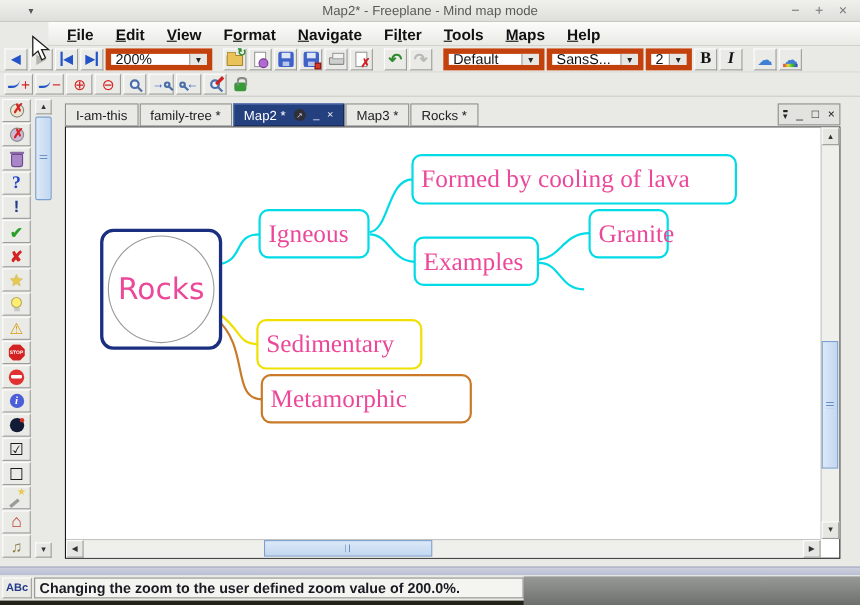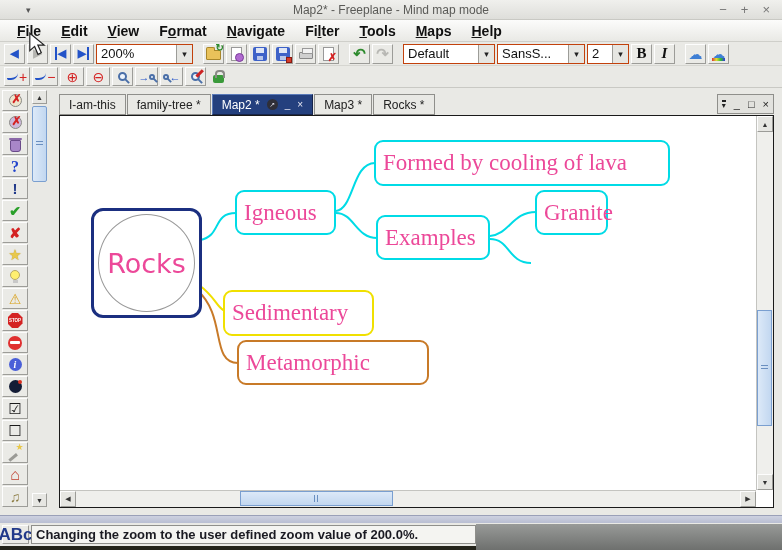--- a/index.html
+++ b/index.html
@@ -8,35 +8,35 @@
   .window { position:relative; width:782px; height:550px; background:#e9e9e5; overflow:hidden; }
 
   
   .titlebar { height:20px; background:linear-gradient(#f0f0ed,#dededa); display:flex; align-items:center; position:relative; border-bottom:1px solid #c9c9c4; }
   .tb-menu { margin-left:26px; font-size:9px; color:#555; }
   .tb-title { position:absolute; left:0; right:0; text-align:center; font-size:12px; color:#5a5a57; }
   .tb-ctrls { margin-left:auto; display:flex; gap:14px; padding-right:12px; z-index:2; }
   .tb-ctrls span { color:#777; font-size:13px; line-height:18px; }
 
   
-  .menubar { height:22px; background:linear-gradient(#fcfcfb,#e9e9e5); border-bottom:1px solid #cfcfca; display:flex; align-items:center; padding-left:8px; gap:2px; }
+  .menubar { height:22px; background:linear-gradient(#fcfcfb,#e9e9e5); border-bottom:1px solid #cfcfca; display:flex; align-items:center; padding-left:8px; gap:2px;margin-left:44px; }
   .menu-item { font-size:14px; font-weight:bold; color:#111; padding:1px 9px; }
   .mn { text-decoration:underline; }
 
   
   .toolbar { display:flex; align-items:center; background:#e9e9e5; }
   .row1 { height:24px; padding:1px 4px; gap:2px; border-bottom:1px solid #d6d6d1; }
   .row2 { height:22px; padding:1px 4px; gap:2px; border-bottom:1px solid #c9c9c4; }
   .tbtn { height:20px; min-width:21px; padding:0 2px; display:flex; align-items:center; justify-content:center; background:#eaeae6; border:1px solid; border-color:#fdfdfd #9c9c98 #9c9c98 #fdfdfd; position:relative; }
   .row2 .tbtn { height:19px; }
   .gb { color:#2353c8; font-size:11px; font-weight:bold; }
   .gb.dim { color:#b5b5b0; }
   .bar-l { border-left:2px solid #2353c8; padding-left:1px; }
   .bar-r { border-right:2px solid #2353c8; padding-right:1px; }
-  .combo { height:20px; background:#fff; border:1px solid #c2410c; display:flex; align-items:center; font-size:13px; color:#111; }
+  .combo { height:20px; background:#fff; border:5px solid #c2410c; display:flex; align-items:center; font-size:13px; color:#111; }
   .combo .val { padding:0 4px; flex:1; white-space:nowrap; overflow:hidden; }
   .combo .drop { width:16px; height:100%; background:#e6e6e2; border-left:1px solid #9c9c98; display:flex; align-items:center; justify-content:center; font-size:9px; color:#222; }
   .sep { width:6px; }
   .bold-b { font-family:"Liberation Serif", serif; font-weight:bold; font-size:15px; color:#111; }
   .ital-i { font-family:"Liberation Serif", serif; font-style:italic; font-weight:bold; font-size:15px; color:#111; }
   .cloud { color:#3f7fd4; font-size:14px; line-height:12px; }
   .rainbow { position:absolute; left:3px; right:3px; bottom:2px; height:3px; background:linear-gradient(90deg,#d33,#dd3,#3b3,#33d); }
   .undo { color:#2e8b2e; font-size:15px; font-weight:bold; }
   .redo { color:#b8b8b4; font-size:15px; font-weight:bold; }
   .red { color:#d42222; } .big { font-size:14px; }
@@ -89,21 +89,21 @@
   .sb-wand .wstar { position:absolute; right:-1px; top:-3px; color:#e8c84a; font-size:9px; }
   .g-home { color:#c04030; font-weight:bold; font-size:16px; }
   .g-music { color:#8a7a40; font-size:14px; }
 
   .side-scroll { width:19px; padding:2px 1px; display:flex; flex-direction:column; align-items:center; position:relative; }
   .ss-btn { width:15px; height:14px; background:#e6e6e2; border:1px solid; border-color:#fdfdfd #9c9c98 #9c9c98 #fdfdfd; font-size:7px; color:#333; display:flex; align-items:center; justify-content:center; }
   .ss-btn.bottom { position:absolute; bottom:8px; }
   .ss-thumb { width:15px; height:76px; margin-top:2px; background:linear-gradient(90deg,#dce9f8,#c2d7f0); border:1px solid #7a9fd0; border-radius:2px; position:relative; }
   .grip::after { content:""; position:absolute; left:3px; right:3px; top:calc(50% - 3px); height:6px; background:repeating-linear-gradient(#6a8fc0 0 1px, transparent 1px 3px); }
 
-  .map-panel { flex:1; padding:0 8px 0 10px; display:flex; flex-direction:column; }
+  .map-panel { flex:1; padding:0 18px 0 10px; display:flex; flex-direction:column; }
   .tabrow { height:27px; display:flex; align-items:flex-end; gap:1px; padding-bottom:0; }
   .tab { height:21px; display:flex; align-items:center; padding:0 9px; background:#e9e9e5; border:1px solid #8f8f8b; font-size:12px; color:#222; white-space:nowrap; }
   .tab.active { background:#24407e; border-color:#5a7ab8 #16244a #16244a #5a7ab8; color:#fff; gap:7px; }
   .tab.active .ticon { font-size:10px; color:#e8e8f4; line-height:10px; }
   .tab.active .tfloat { width:11px; height:11px; border-radius:50%; background:#2f2f38; color:#dcdce8; font-size:7px; display:flex; align-items:center; justify-content:center; }
   .tabspace { flex:1; }
   .frame-ctrls { height:20px; margin-bottom:1px; display:flex; align-items:center; background:#e2e2de; border:1px solid #8f8f8b; padding:0 4px; gap:8px; }
   .frame-ctrls span { font-size:11px; color:#222; line-height:16px; }
   .fc-collapse { border-top:2px solid #222; font-size:8px !important; line-height:7px !important; }
 
@@ -123,21 +123,21 @@
   .sc-btn { position:absolute; width:16px; height:16px; background:#e6e6e2; border:1px solid; border-color:#fdfdfd #9c9c98 #9c9c98 #fdfdfd; font-size:7px; color:#333; display:flex; align-items:center; justify-content:center; }
   .v-up { top:0; right:0; } .v-dn { bottom:0; right:0; }
   .h-lf { left:0; bottom:0; } .h-rt { right:0; bottom:0; }
   .v-thumb { position:absolute; right:1px; width:15px; top:194px; height:116px; background:linear-gradient(90deg,#dce9f8,#c2d7f0); border:1px solid #7a9fd0; }
   .h-thumb { position:absolute; bottom:1px; height:15px; left:180px; width:153px; background:linear-gradient(#dce9f8,#c2d7f0); border:1px solid #7a9fd0; }
   .h-thumb.grip::after { left:calc(50% - 3px); right:auto; top:3px; bottom:3px; width:6px; height:auto; background:repeating-linear-gradient(90deg,#6a8fc0 0 1px, transparent 1px 3px); }
 
   
   .divider { height:8px; background:linear-gradient(#cdd1e0,#b9bed2); border-top:1px solid #9aa0b8; }
   .statusbar { height:23px; background:#e9e9e5; display:flex; align-items:center; padding:1px 2px; gap:2px; }
-  .abc-btn { height:19px; width:27px; background:#eaeae6; border:1px solid; border-color:#fdfdfd #9c9c98 #9c9c98 #fdfdfd; font-size:17px; font-weight:bold; color:#223a8a; display:flex; align-items:center; justify-content:center; }
+  .abc-btn { height:19px; width:27px; background:#eaeae6; border:1px solid; border-color:#fdfdfd #9c9c98 #9c9c98 #fdfdfd; font-size:10px; font-weight:bold; color:#223a8a; display:flex; align-items:center; justify-content:center; }
   .status-msg { height:19px; width:445px; background:#f4f4f1; border:1px solid #8f8f8b; font-size:13px; font-weight:bold; color:#1a1a22; display:flex; align-items:center; padding:0 4px; white-space:nowrap; overflow:hidden; }
   .desktop-strip { height:4px; background:#23231a; }
   .desktop-corner { position:absolute; right:0; bottom:0; width:306px; height:26px; background:linear-gradient(#989a98,#6e706e); }
 
   .cursor { position:absolute; left:27px; top:32px; z-index:50; pointer-events:none; }
 </style>
 </head>
 <body>
 
 <div class="window">
@@ -390,21 +390,21 @@
             </div>
           <div class="node cyan" style="left:314px;top:24px;width:296px;height:46px">
               <span>Formed by cooling of lava</span>
             </div>
           <div class="node cyan" style="left:316px;top:99px;width:114px;height:45px">
               <span>Examples</span>
             </div>
           <div class="node cyan" style="left:475px;top:74px;width:73px;height:45px">
               <span>Granite</span>
             </div>
-          <div class="node yellow" style="left:163px;top:174px;width:151px;height:46px">
+          <div class="node yellow" style="left:173px;top:174px;width:151px;height:46px">
               <span>Sedimentary</span>
             </div>
           <div class="node orange" style="left:177px;top:224px;width:192px;height:45px">
               <span>Metamorphic</span>
             </div>
         </div>
 
         <div class="vscroll">
           <span class="sc-btn v-up">▲</span>
           <span class="v-thumb grip"></span>

